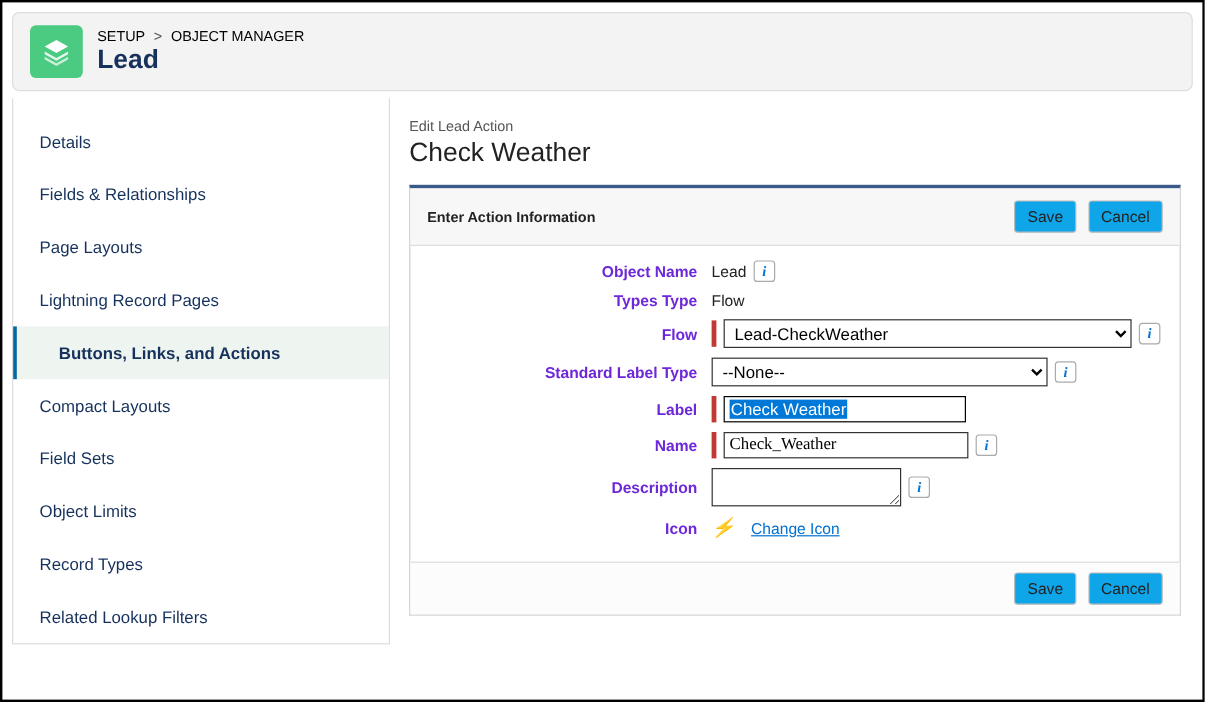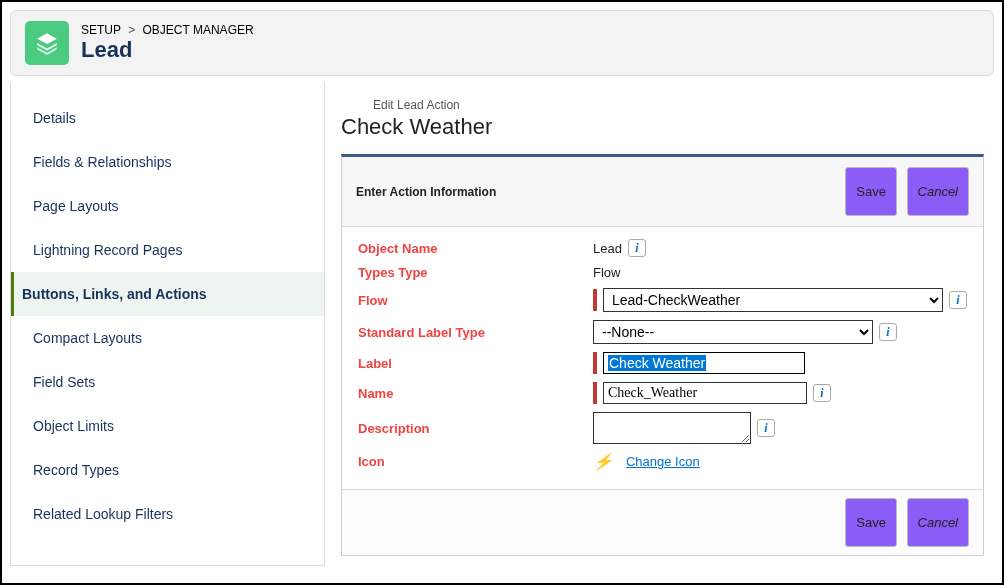--- a/index.html
+++ b/index.html
@@ -47,53 +47,53 @@
     }
     .sidebar-item {
       padding: 14px 22px;
       font-size: 14px;
       color: #16325c;
       cursor: pointer;
     }
     .sidebar-item.active {
       background: #eef4f0;
       font-weight: 700;
-      border-left: 3px solid #4d7c0f;
-      padding-left: 8px;
+      border-left: 3px solid #0369a1;
+      padding-left: 35px;
     }
     .main { flex: 1; padding: 16px 10px 10px 16px; }
-    .edit-sub { font-size: 12px; color: #555; margin-bottom: 2px; margin-left: 32px; }
+    .edit-sub { font-size: 12px; color: #555; margin-bottom: 2px; }
     .edit-title { font-size: 22px; font-weight: 500; color: #222; margin-bottom: 14px; }
     .panel {
       border: 1px solid #ccc;
       border-top: 3px solid #3a5a89;
       background: #fff;
     }
     .panel-head {
       background: #f7f7f7;
       border-bottom: 1px solid #ddd;
       padding: 10px 14px;
       display: flex;
       align-items: center;
       justify-content: space-between;
     }
     .panel-title { font-size: 12px; font-weight: 700; color: #222; }
     .btn {
-      background: #8b5cf6;
+      background: #0ea5e9;
       border: 1px solid #bbb;
       border-radius: 3px;
-      padding: 16px 10px;
+      padding: 5px 10px;
       font-size: 13px;
       cursor: pointer;
       color: #222;
     }
-    .btn + .btn { margin-left: 6px; font-style: italic; }
+    .btn + .btn { margin-left: 6px; }
     .form { padding: 12px 16px 10px; }
     .row { display: flex; align-items: center; margin-bottom: 8px; }
-    .row .lbl { width: 235px; text-align: left; padding-right: 12px; font-size: 13px; color: #ef4444; font-weight: 600;}
+    .row .lbl { width: 235px; text-align: right; padding-right: 12px; font-size: 13px; color: #6d28d9; font-weight: 600;}
     .row .val { display: flex; align-items: center; gap: 6px; font-size: 13px; color: #222; }
     .req { display:inline-block; width: 4px; height: 22px; background: #c23934; margin-right: 0; vertical-align: middle; }
     select, input[type=text], textarea {
       border: 1px solid #333;
       font-size: 14px;
       padding: 2px 4px;
       font-family: inherit;
       background: #fff;
     }
     select.sel-flow { width: 340px; }

